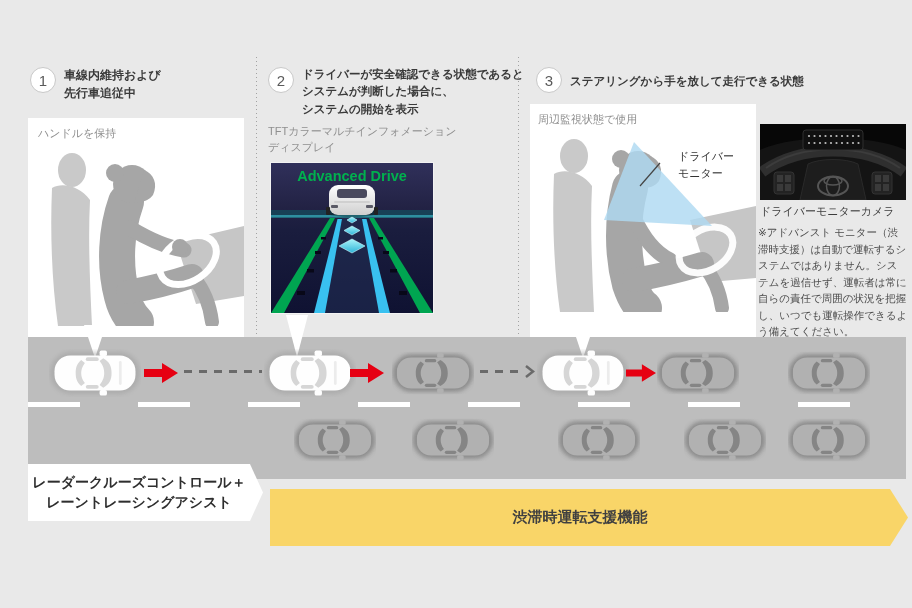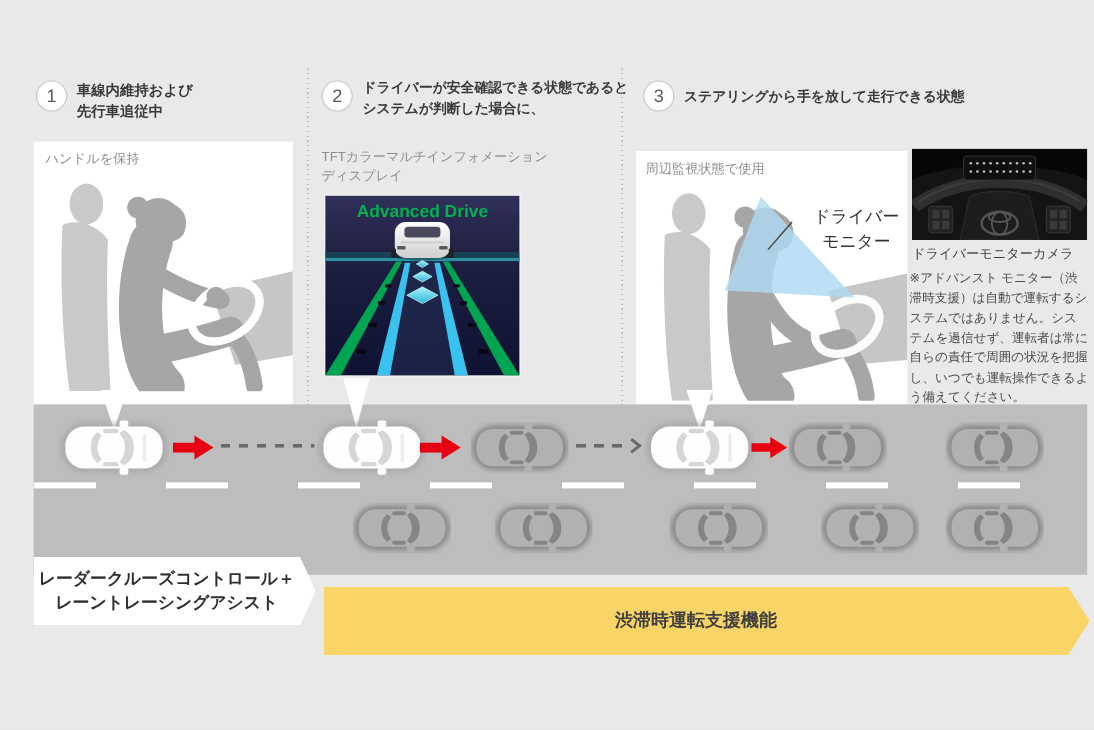--- a/index.html
+++ b/index.html
@@ -13,21 +13,21 @@
   .step-title{position:absolute;font-size:12px;font-weight:bold;color:#3a3a3a;line-height:1.5;}
   .step-title span{display:block;white-space:nowrap;}
   
   .vsep{position:absolute;top:57px;height:422px;width:1px;
         background-image:repeating-linear-gradient(to bottom,#a2a2a2 0 1px,transparent 1px 4px);}
   
   .panel{position:absolute;background:#fff;}
   .panel-label{position:absolute;font-size:11px;color:#8f8f8f;line-height:1.45;}
   .panel-label span{display:block;white-space:nowrap;}
   .note{position:absolute;font-size:11px;color:#4a4a4a;line-height:1.5;}
-  .monitor-label{position:absolute;font-size:14px;color:#333;line-height:1.5;text-align:center;}
+  .monitor-label{position:absolute;font-size:11px;color:#333;line-height:1.5;}
   .monitor-label span{display:block;white-space:nowrap;}
   .caption{position:absolute;font-size:11px;color:#3d3d3d;white-space:nowrap;}
   .disclaimer{position:absolute;font-size:10.5px;color:#4c4c4c;line-height:1.58;width:150px;}
   
   .road{position:absolute;left:28px;top:337px;width:878px;height:142px;background:#bdbdbd;}
   .lane-divider{position:absolute;left:28px;top:402px;width:878px;height:5px;
      background-image:repeating-linear-gradient(90deg,#fff 0 52px,transparent 52px 110px);}
   .tri{position:absolute;width:0;height:0;border-left:11px solid transparent;
        border-right:11px solid transparent;border-top:33px solid #fff;}
   .car{position:absolute;}
@@ -84,20 +84,21 @@
   <div class="step-badge" style="left:30px;top:67px">1</div>
   <div class="step-title" style="left:64px;top:66px">
     <span>車線内維持および</span>
     <span>先行車追従中</span>
   </div>
 
   <div class="step-badge" style="left:268px;top:67px">2</div>
   <div class="step-title" style="left:302px;top:66px;font-size:11.5px">
     <span>ドライバーが安全確認できる状態であると</span>
     <span>システムが判断した場合に、</span>
+    <span>システムの開始を表示</span>
   </div>
 
   <div class="step-badge" style="left:536px;top:67px">3</div>
   <div class="step-title" style="left:570px;top:73px;font-size:11.5px">
     <span>ステアリングから手を放して走行できる状態</span>
   </div>
 
   <div class="vsep" style="left:256px"></div>
   <div class="vsep" style="left:518px"></div>
 
@@ -173,21 +174,21 @@
       <rect x="-15" y="-10" width="30" height="9" rx="3" fill="#4a4a5e"></rect>
       <rect x="-18" y="2" width="36" height="2" rx="1" fill="#d0d0d0"></rect>
       <rect x="-21" y="6" width="7" height="3" rx="1" fill="#5a5a66"></rect>
       <rect x="14" y="6" width="7" height="3" rx="1" fill="#5a5a66"></rect>
       <rect x="-26" y="8" width="4" height="8" rx="1" fill="#222"></rect>
       <rect x="22" y="8" width="4" height="8" rx="1" fill="#222"></rect>
     </g>
     <text x="81" y="18" text-anchor="middle" font-size="14.5" font-weight="bold" fill="#00b14e" font-family="Liberation Sans, DejaVu Sans, sans-serif">Advanced Drive</text>
   </svg>
 
-  <div class="panel" style="left:530px;top:126px;width:226px;height:240px">
+  <div class="panel" style="left:530px;top:104px;width:226px;height:240px">
     <div class="panel-label" style="left:8px;top:8px">
       <span>周辺監視状態で使用</span>
     </div>
     <svg class="abs" style="left:0;top:26px" width="226" height="182" viewBox="0 0 226 182">
       <ellipse cx="44" cy="26" rx="14" ry="17" fill="#c9c9c9"></ellipse>
       <path d="M24,44 C22,90 24,140 30,182 L64,182 C62,140 60,96 62,56 C52,42 34,38 24,44 Z" fill="#c9c9c9"></path>
       <polygon points="160,90 226,76 226,148 180,152" fill="#c6c6c6"></polygon>
       <g stroke="#a6a6a6" fill="none" stroke-linecap="round">
         <path stroke-width="36" d="M100,58 C92,88 92,124 100,154 C104,166 108,174 114,178"></path>
         <path stroke-width="15" d="M104,88 C114,108 124,122 140,130"></path>

